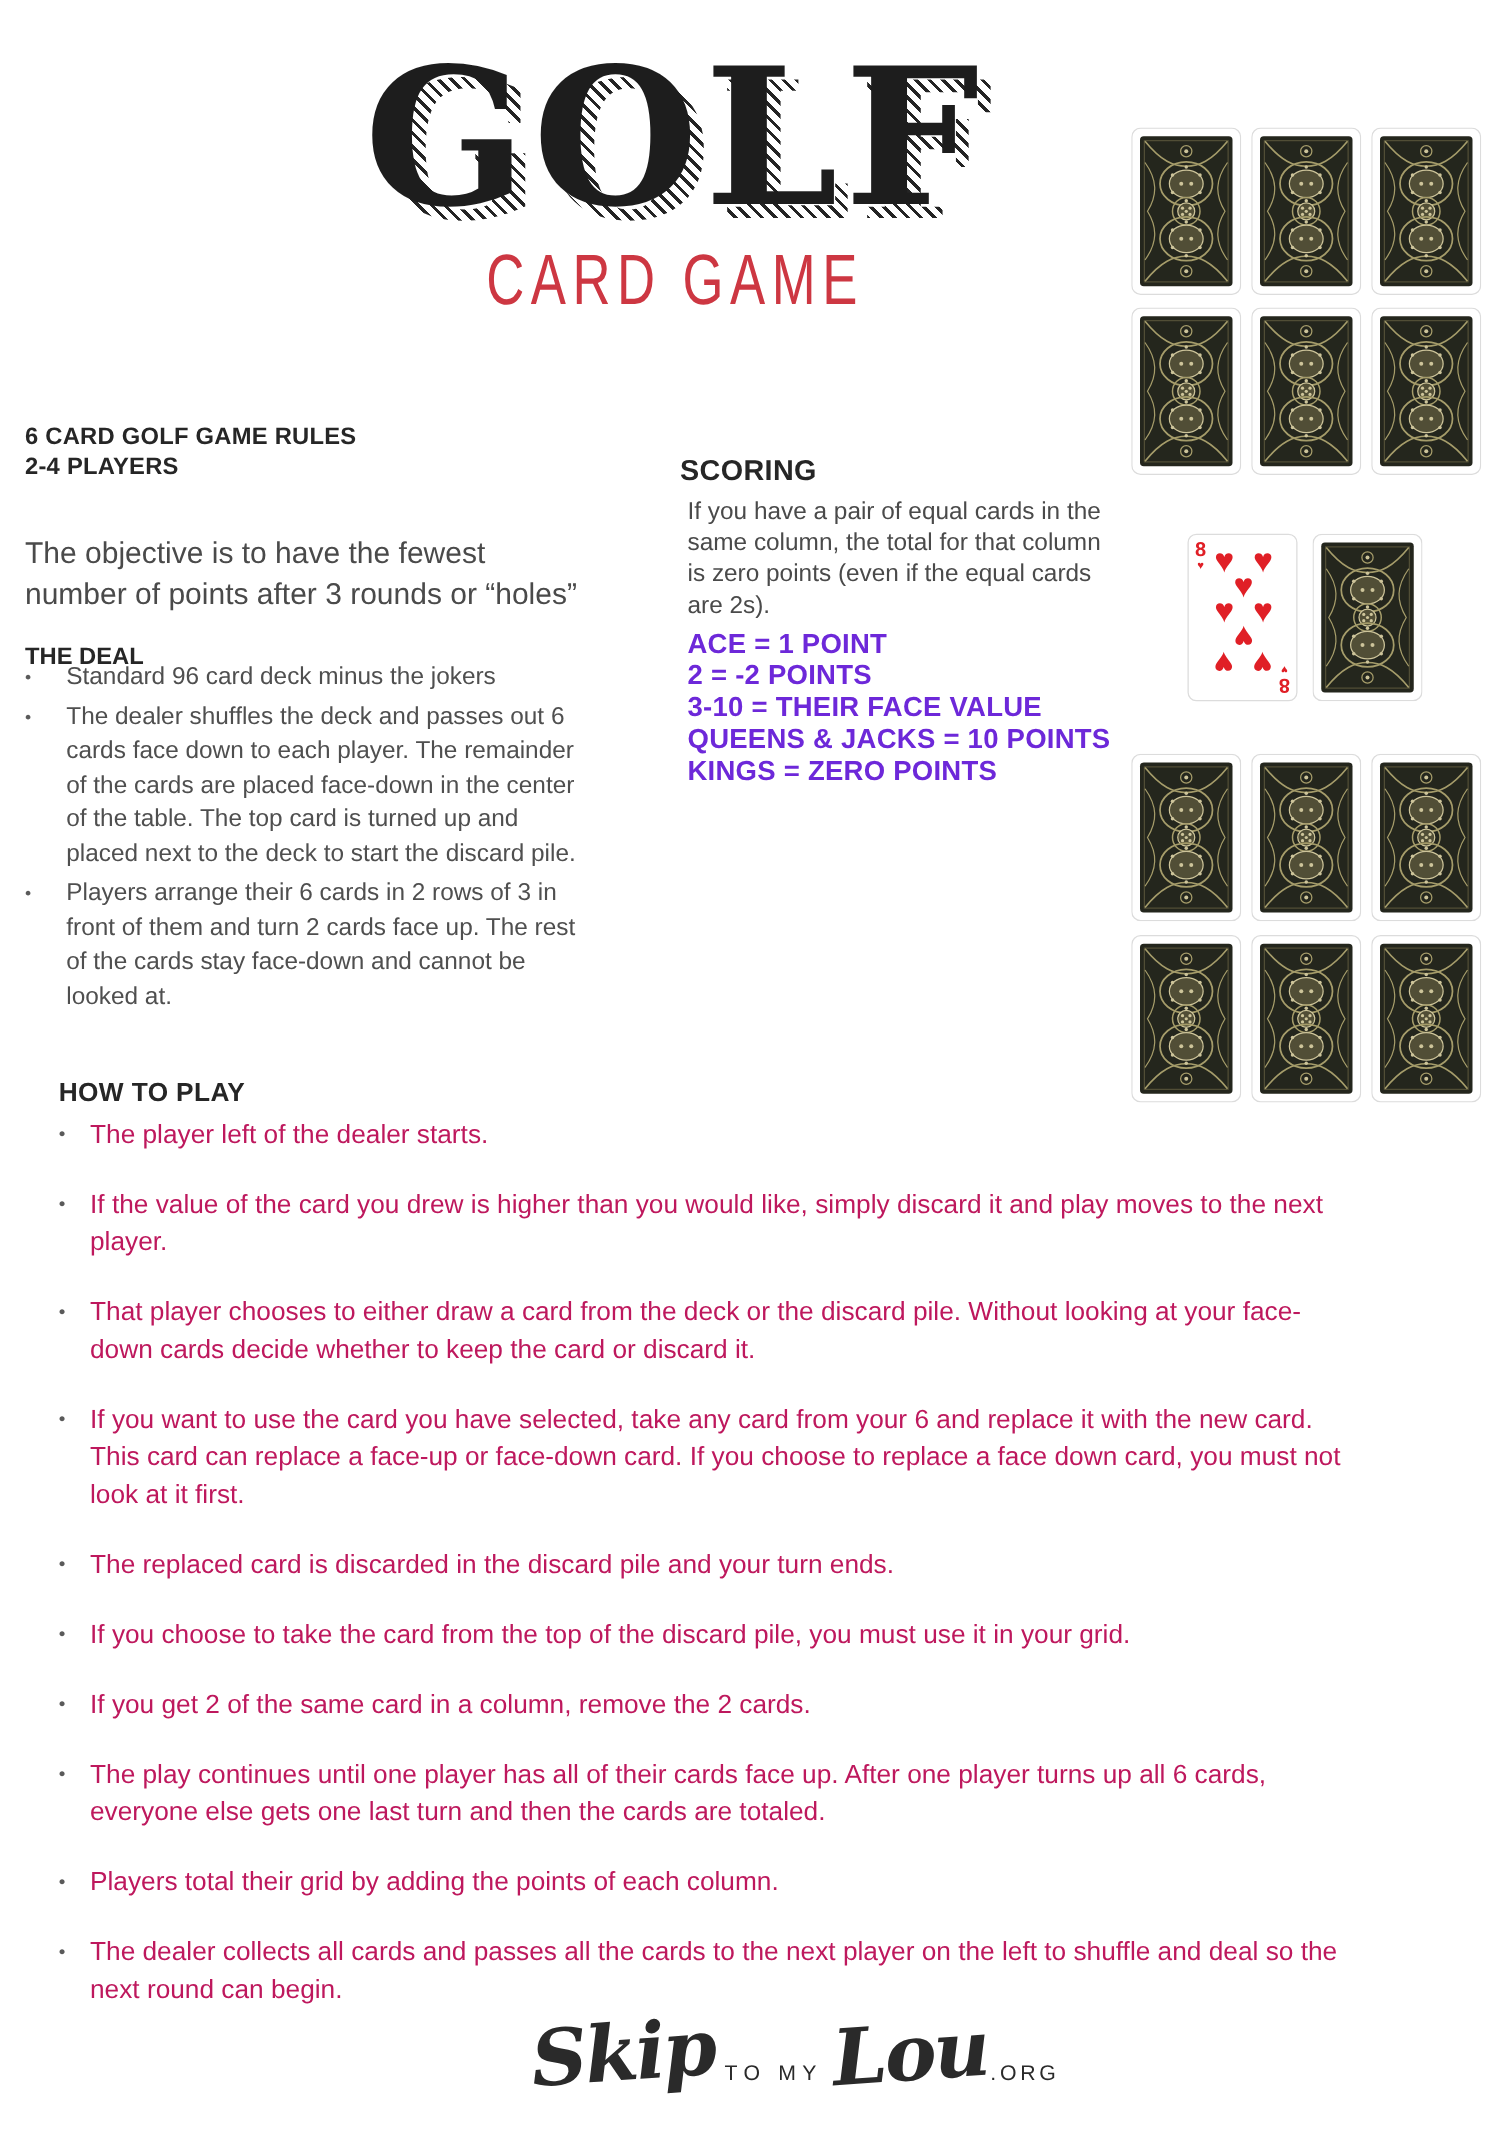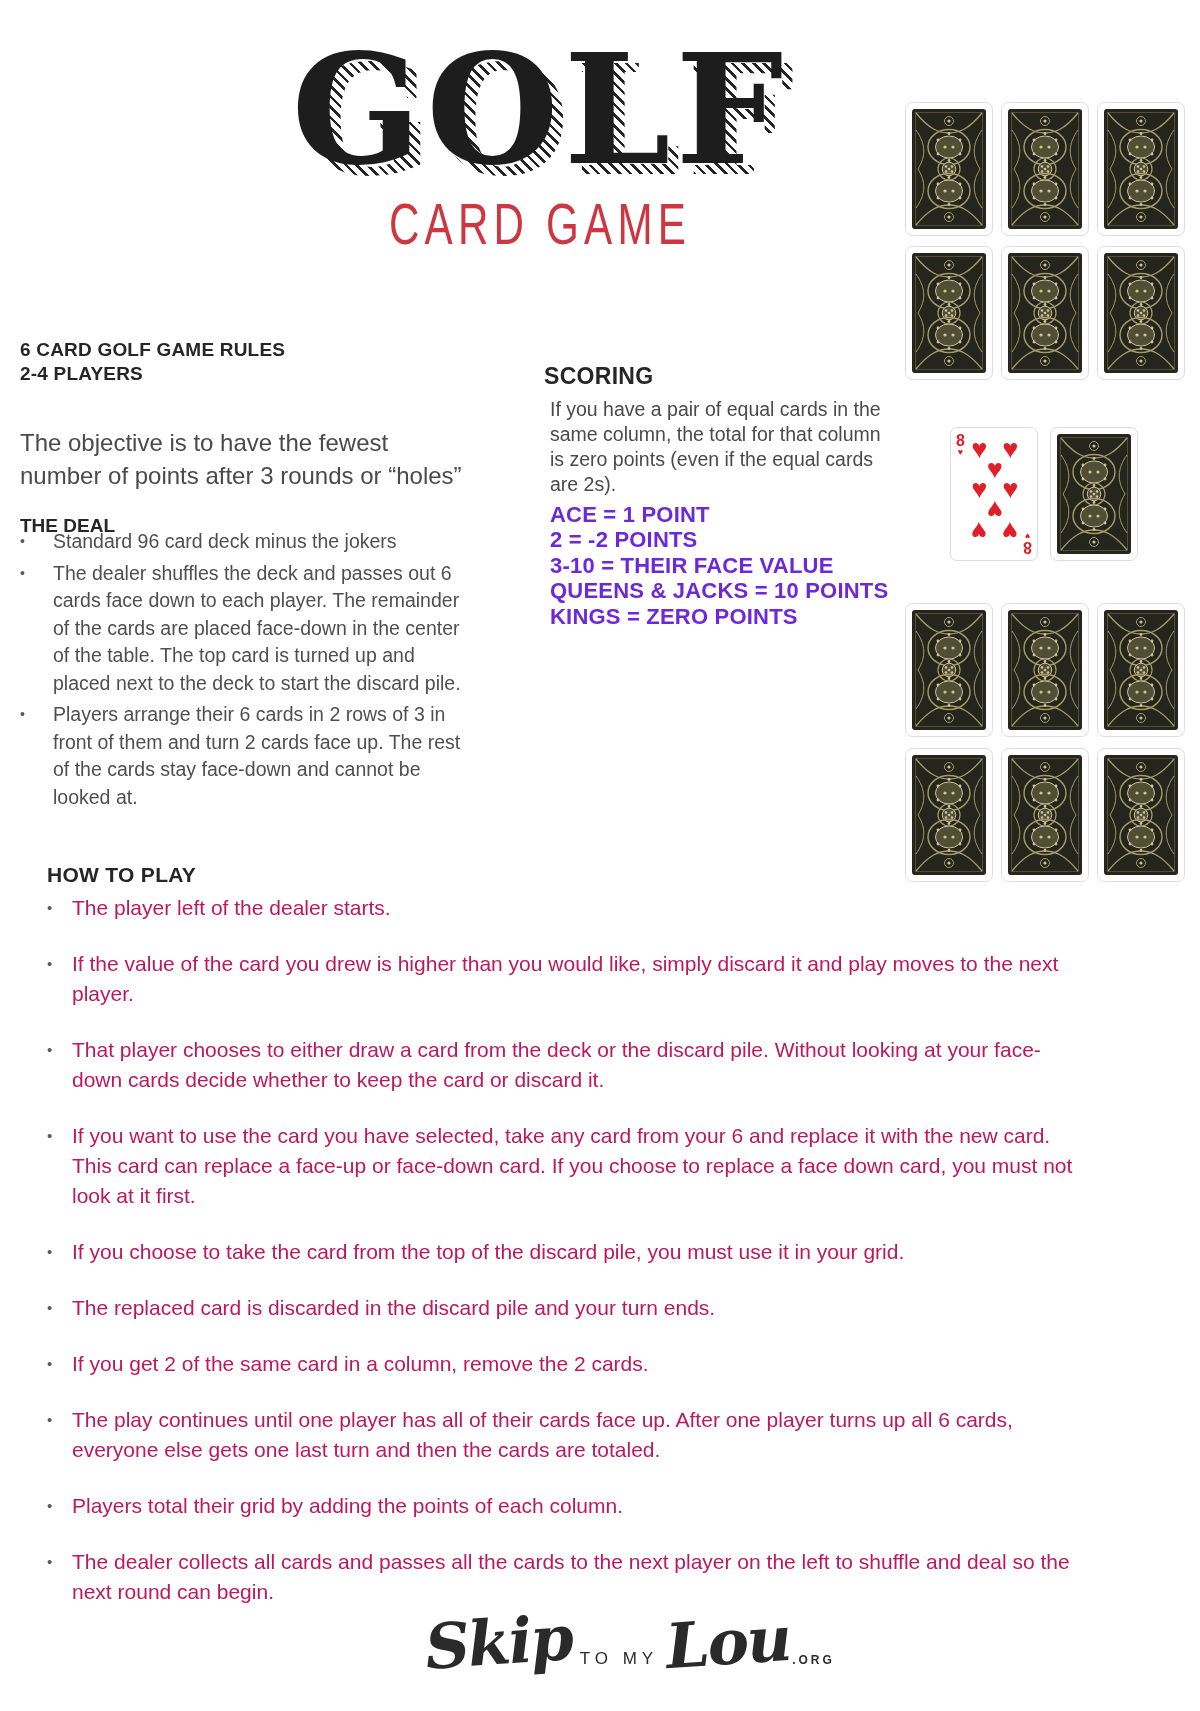--- a/index.html
+++ b/index.html
@@ -79,21 +79,21 @@
 
   
   .footer-logo{
     position:absolute;left:425px;top:1612px;display:flex;align-items:baseline;color:#2a2a2a;
   }
   .logo-script{
     font-family:"DejaVu Serif",serif;font-style:italic;font-weight:700;
     font-size:62px;line-height:1;letter-spacing:-2px;transform:rotate(-4deg);
   }
   .logo-caps{font-size:17px;font-weight:400;letter-spacing:5px;margin:0 8px;}
-  .logo-org{font-size:12px;font-weight:700;letter-spacing:3px;margin-left:2px;text-align:center;}
+  .logo-org{font-size:17px;font-weight:400;letter-spacing:3px;margin-left:2px;text-align:center;}
 </style>
 </head>
 <body>
 
 <div class="page">
 
   <header class="masthead">
     <div class="golf-title">
       <span class="golf shadow">GOLF</span>
       <span class="golf front">GOLF</span>
@@ -124,22 +124,22 @@
     <div>QUEENS &amp; JACKS = 10 POINTS</div>
     <div>KINGS = ZERO POINTS</div>
   </div>
 
   <h3 class="how-heading h-bold">HOW TO PLAY</h3>
   <ul class="doc-list how-list">
     <li>The player left of the dealer starts.</li>
     <li>If the value of the card you drew is higher than you would like, simply discard it and play moves to the next player.</li>
     <li>That player chooses to either draw a card from the deck or the discard pile. Without looking at your face-down cards decide whether to keep the card or discard it.</li>
     <li>If you want to use the card you have selected, take any card from your 6 and replace it with the new card. This card can replace a face-up or face-down card. If you choose to replace a face down card, you must not look at it first.</li>
+    <li>The replaced card is discarded in the discard pile and your turn ends.</li>
     <li>If you choose to take the card from the top of the discard pile, you must use it in your grid.</li>
-    <li>The replaced card is discarded in the discard pile and your turn ends.</li>
     <li>If you get 2 of the same card in a column, remove the 2 cards.</li>
     <li>The play continues until one player has all of their cards face up. After one player turns up all 6 cards, everyone else gets one last turn and then the cards are totaled.</li>
     <li>Players total their grid by adding the points of each column.</li>
     <li>The dealer collects all cards and passes all the cards to the next player on the left to shuffle and deal so the next round can begin.</li>
   </ul>
 
   <div class="card-grid grid-top">
     <div class="playing-card card-back">
 <svg viewBox="0 0 88 134" width="88" height="134" xmlns="http://www.w3.org/2000/svg">
   <rect x="0.5" y="0.5" width="87" height="133" rx="7" fill="#ffffff" stroke="#dcdcdc"></rect>

